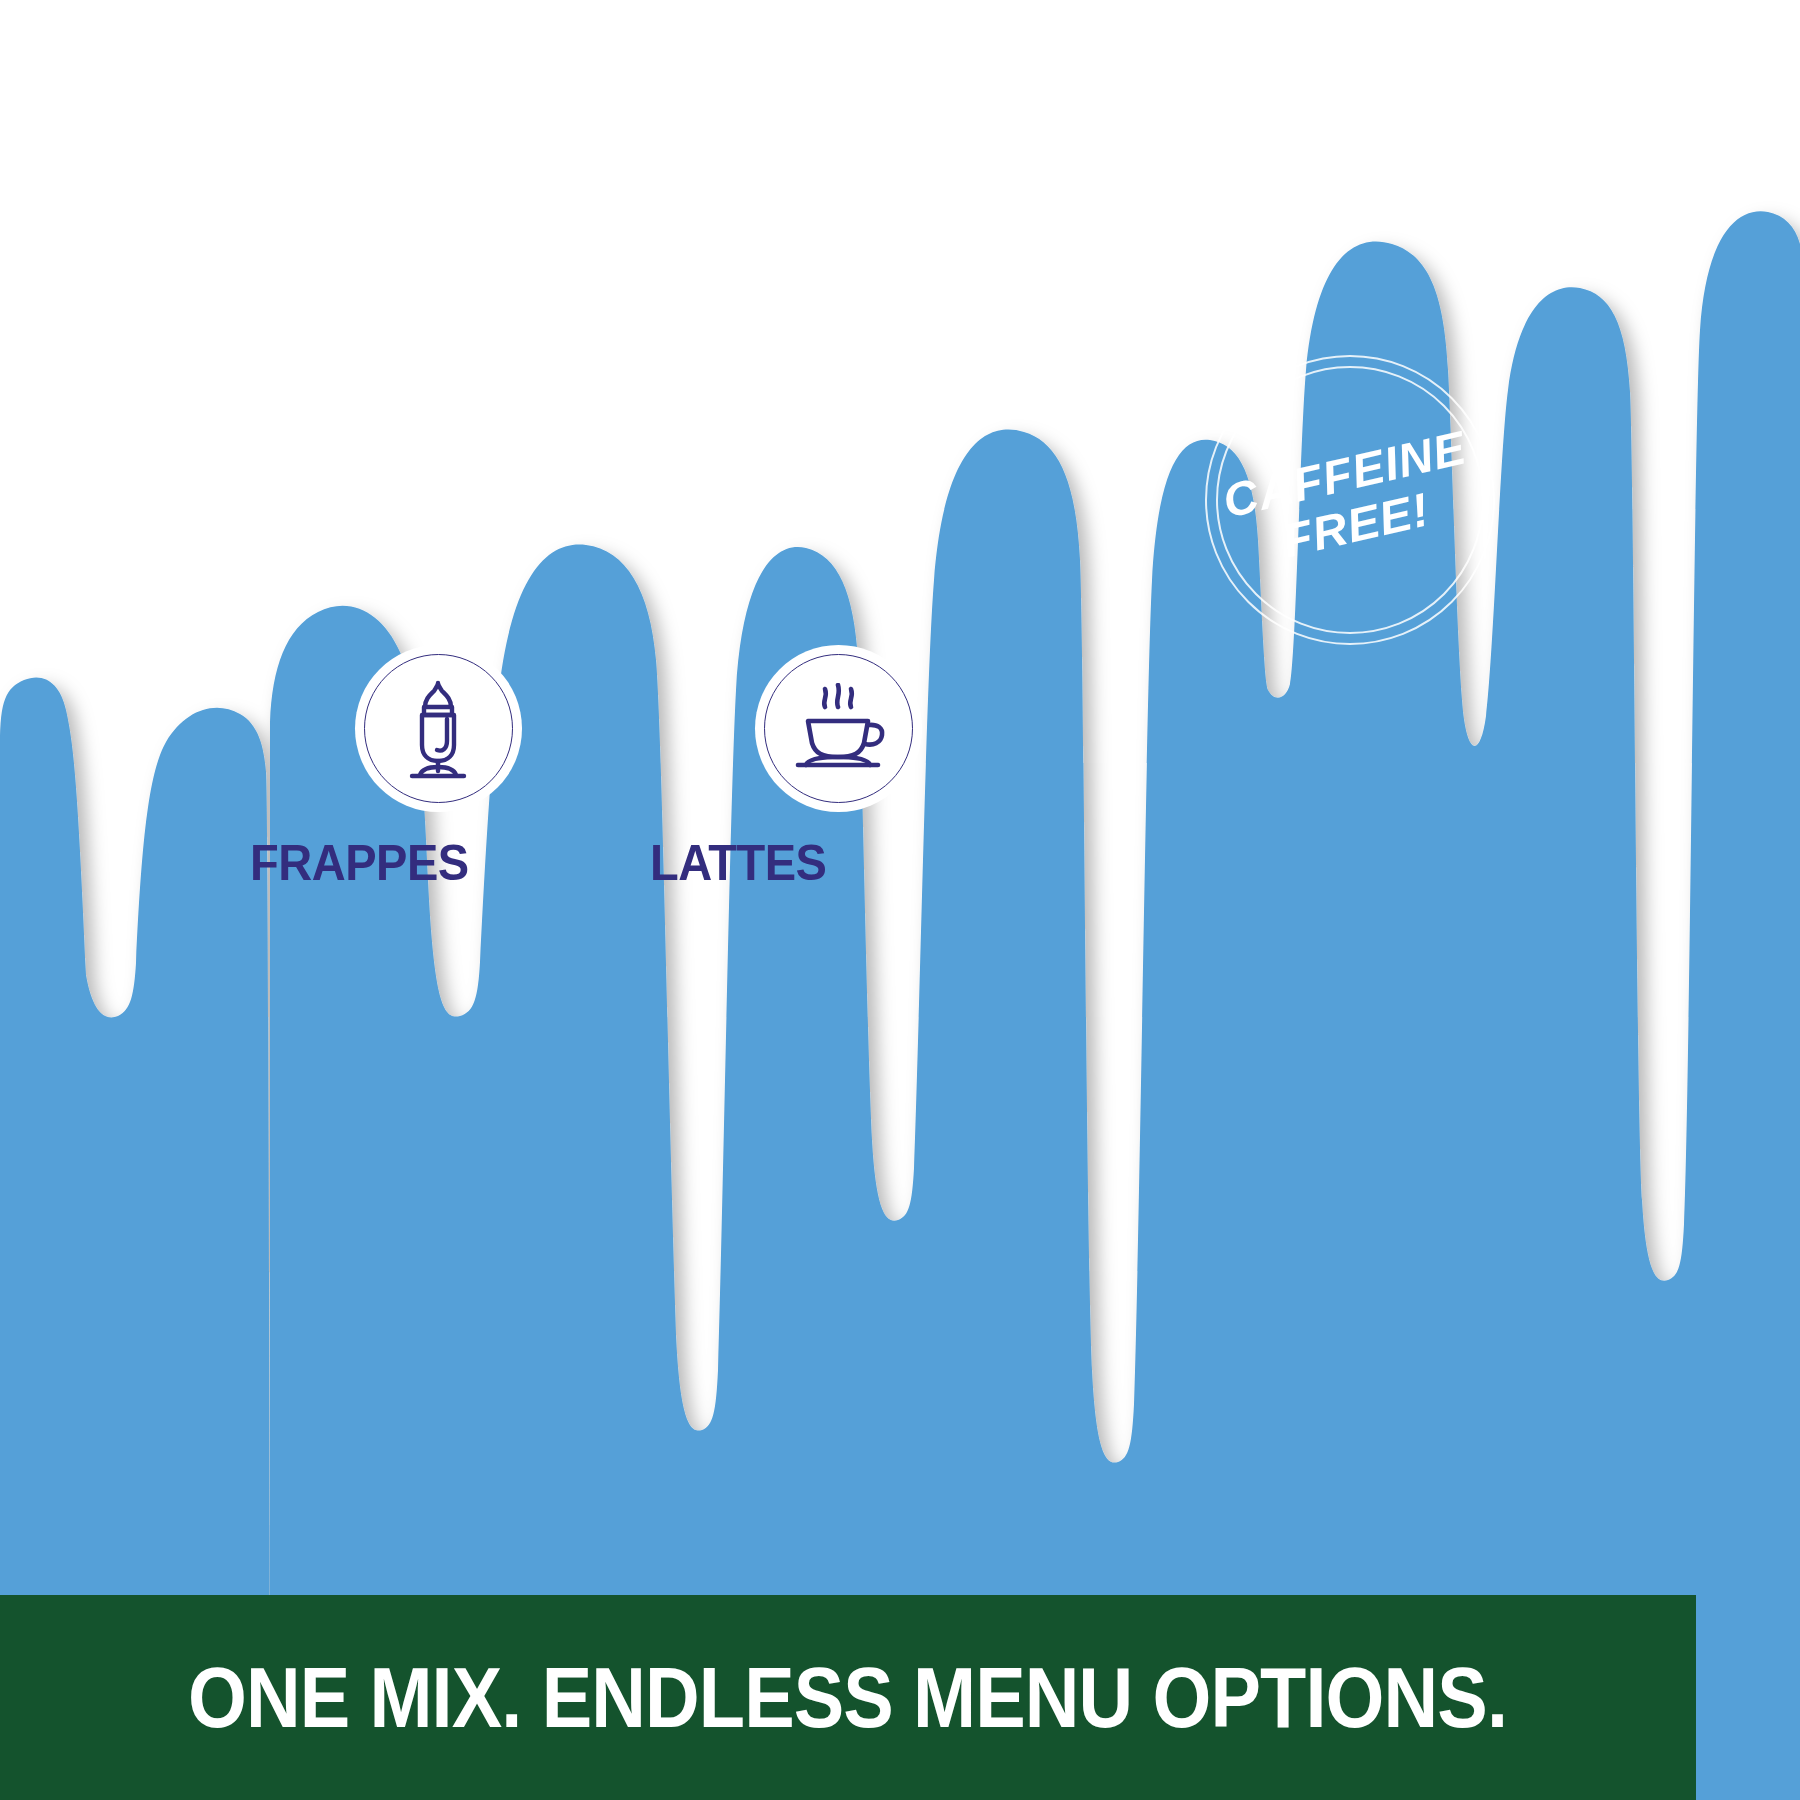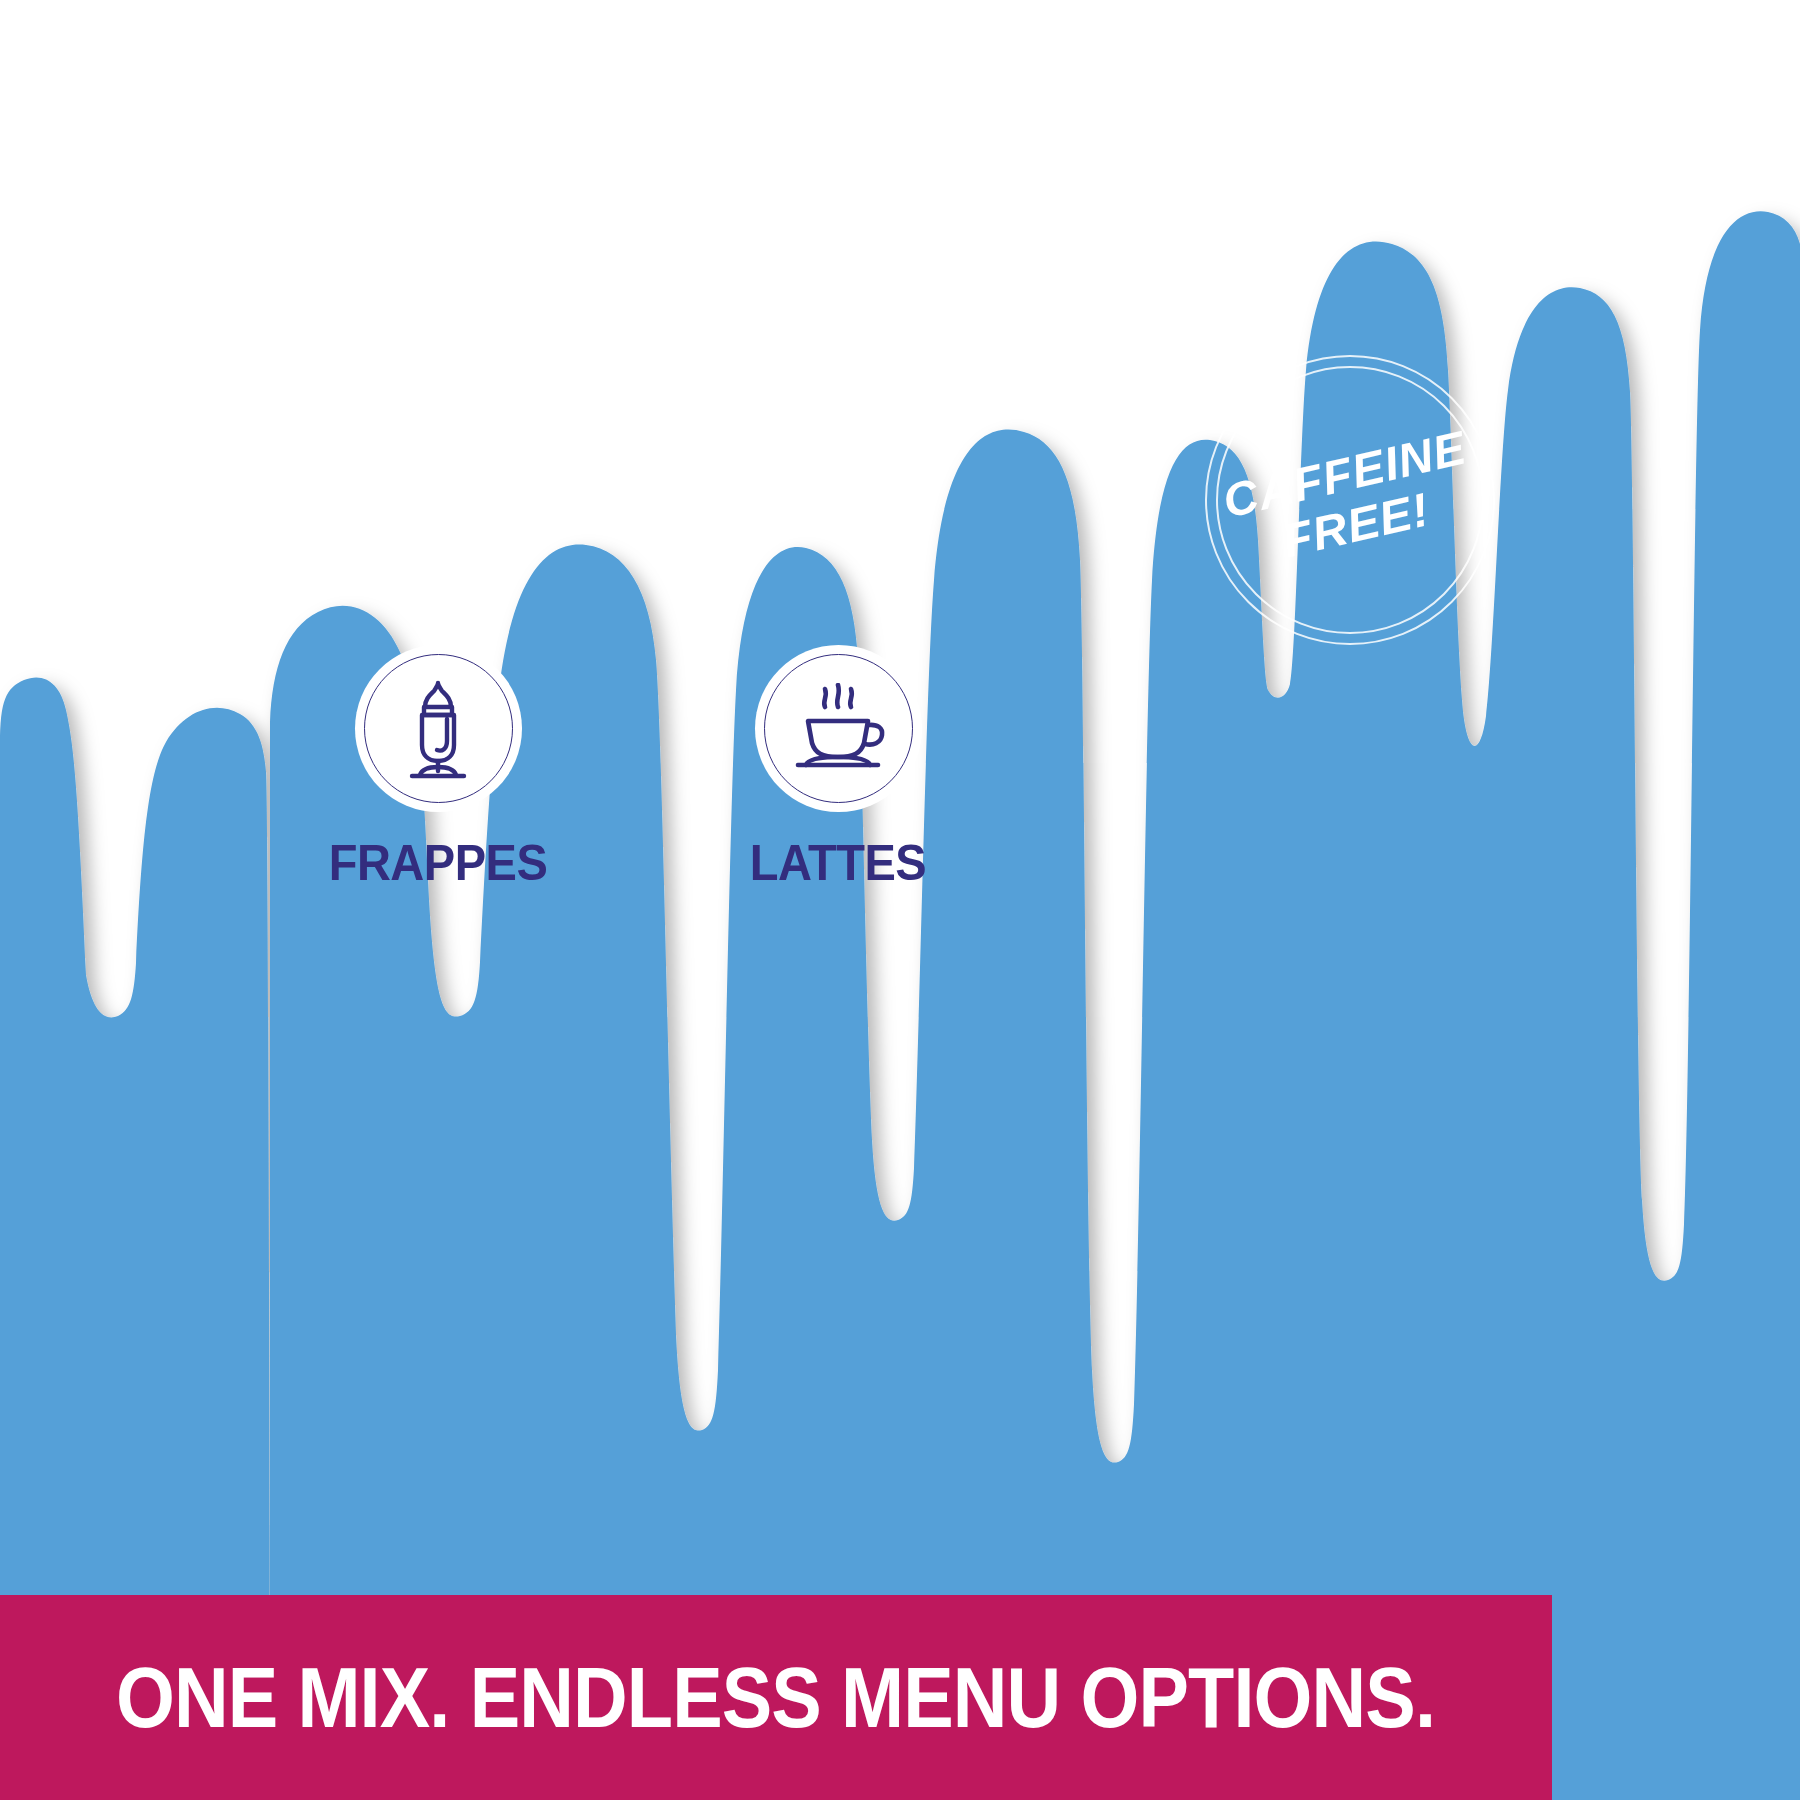--- a/index.html
+++ b/index.html
@@ -41,21 +41,21 @@
     font-family:"Liberation Sans", sans-serif;
     transform:scaleX(1.02);
   }
   .badge .badge-line.l1{margin-bottom:4px;}
 
   
   .grid{
     position:absolute;left:238px;top:645px;width:1320px;height:640px;
   }
   .cell{
-    position:absolute;width:400px;text-align:center;
+    position:absolute;width:400px;
   }
   .cell.c0{left:0px;}
   .cell.c1{left:400px;}
   .cell.c2{left:800px;}
   .cell.r0{top:0px;}
   .cell.r1{top:350px;}
 
   .icon-circle{
     width:167px;height:167px;border-radius:50%;
     background:#ffffff;margin:0 auto;
@@ -74,22 +74,22 @@
     font-weight:bold;
     font-size:50px;
     letter-spacing:-0.5px;
     font-family:"Liberation Sans", sans-serif;
     transform:scaleX(.94);
     white-space:nowrap;
   }
 
   
   .banner{
-    position:absolute;left:0;bottom:0;width:1552px;height:205px;
-    background:#be185d;
+    position:absolute;left:0;bottom:0;width:1696px;height:205px;
+    background:#14532d;
     display:flex;align-items:center;justify-content:center;
   }
   .banner-text{
     color:#ffffff;font-weight:bold;font-size:86px;
     letter-spacing:-1px;
     transform:scaleX(.88);
     font-family:"Liberation Sans", sans-serif;
     white-space:nowrap;
   }
 </style>

